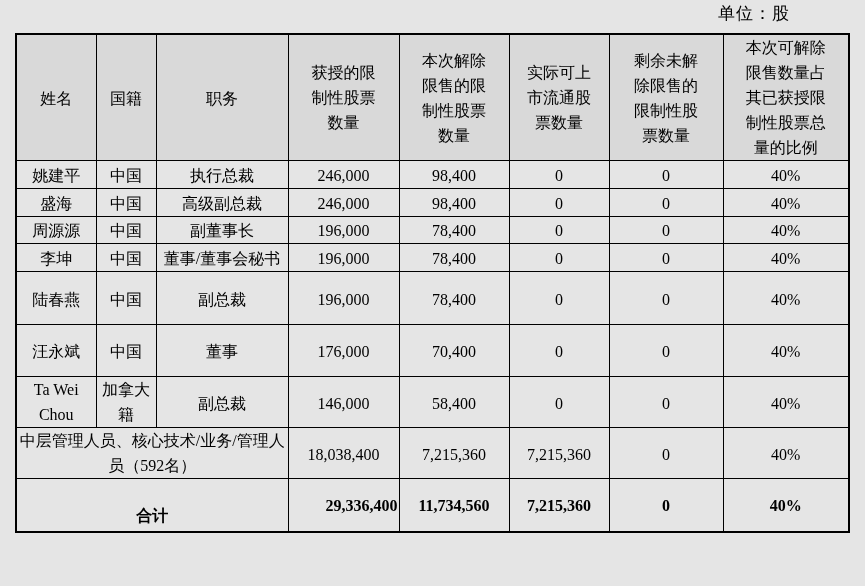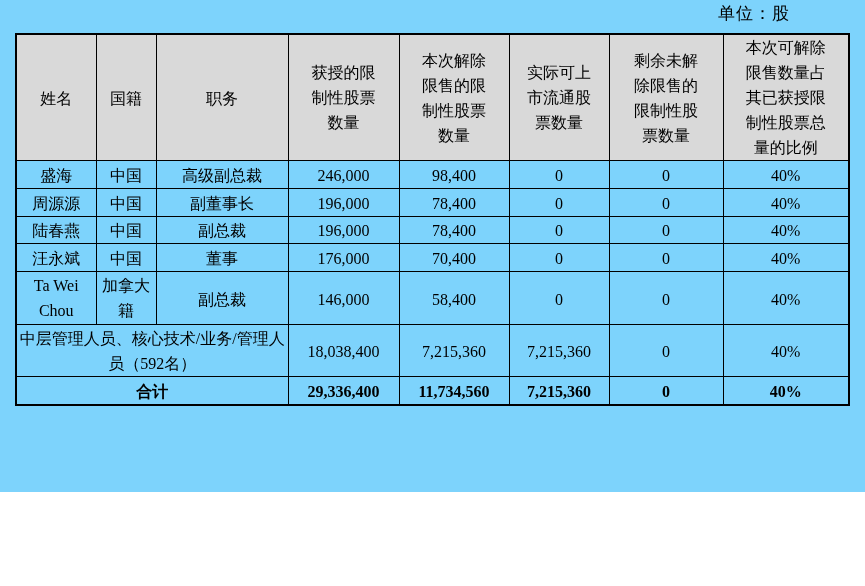--- a/index.html
+++ b/index.html
@@ -5,22 +5,22 @@
   html, body {
     margin: 0;
     padding: 0;
     background: #ffffff;
     color: #000000;
     font-family: "Liberation Serif", "DejaVu Serif", serif;
   }
   .page {
     position: relative;
     width: 865px;
-    height: 492px;
-    background: #7dd3fc;
+    height: 586px;
+    background: #e5e5e5;
     overflow: hidden;
   }
   .unit-label {
     position: absolute;
     top: 2px;
     right: 75px;
     font-size: 17px;
     line-height: 24px;
     letter-spacing: 1px;
   }
@@ -98,33 +98,53 @@
           <th><span class="cell-inner">职务</span></th>
           <th><span class="cell-inner">获授的限制性股票数量</span></th>
           <th><span class="cell-inner">本次解除限售的限制性股票数量</span></th>
           <th><span class="cell-inner">实际可上市流通股票数量</span></th>
           <th><span class="cell-inner">剩余未解除限售的限制性股票数量</span></th>
           <th><span class="cell-inner">本次可解除限售数量占其已获授限制性股票总量的比例</span></th>
         </tr>
     </thead>
     <tbody>
         <tr>
+          <td><span class="cell-inner">姚建平</span></td>
+          <td><span class="cell-inner">中国</span></td>
+          <td><span class="cell-inner">执行总裁</span></td>
+          <td><span class="cell-inner">246,000</span></td>
+          <td><span class="cell-inner">98,400</span></td>
+          <td><span class="cell-inner">0</span></td>
+          <td><span class="cell-inner">0</span></td>
+          <td><span class="cell-inner">40%</span></td>
+        </tr>
+        <tr>
           <td><span class="cell-inner">盛海</span></td>
           <td><span class="cell-inner">中国</span></td>
           <td><span class="cell-inner">高级副总裁</span></td>
           <td><span class="cell-inner">246,000</span></td>
           <td><span class="cell-inner">98,400</span></td>
           <td><span class="cell-inner">0</span></td>
           <td><span class="cell-inner">0</span></td>
           <td><span class="cell-inner">40%</span></td>
         </tr>
         <tr>
           <td><span class="cell-inner">周源源</span></td>
           <td><span class="cell-inner">中国</span></td>
           <td><span class="cell-inner">副董事长</span></td>
+          <td><span class="cell-inner">196,000</span></td>
+          <td><span class="cell-inner">78,400</span></td>
+          <td><span class="cell-inner">0</span></td>
+          <td><span class="cell-inner">0</span></td>
+          <td><span class="cell-inner">40%</span></td>
+        </tr>
+        <tr>
+          <td><span class="cell-inner">李坤</span></td>
+          <td><span class="cell-inner">中国</span></td>
+          <td><span class="cell-inner">董事/董事会秘书</span></td>
           <td><span class="cell-inner">196,000</span></td>
           <td><span class="cell-inner">78,400</span></td>
           <td><span class="cell-inner">0</span></td>
           <td><span class="cell-inner">0</span></td>
           <td><span class="cell-inner">40%</span></td>
         </tr>
         <tr>
           <td><span class="cell-inner">陆春燕</span></td>
           <td><span class="cell-inner">中国</span></td>
           <td><span class="cell-inner">副总裁</span></td>

